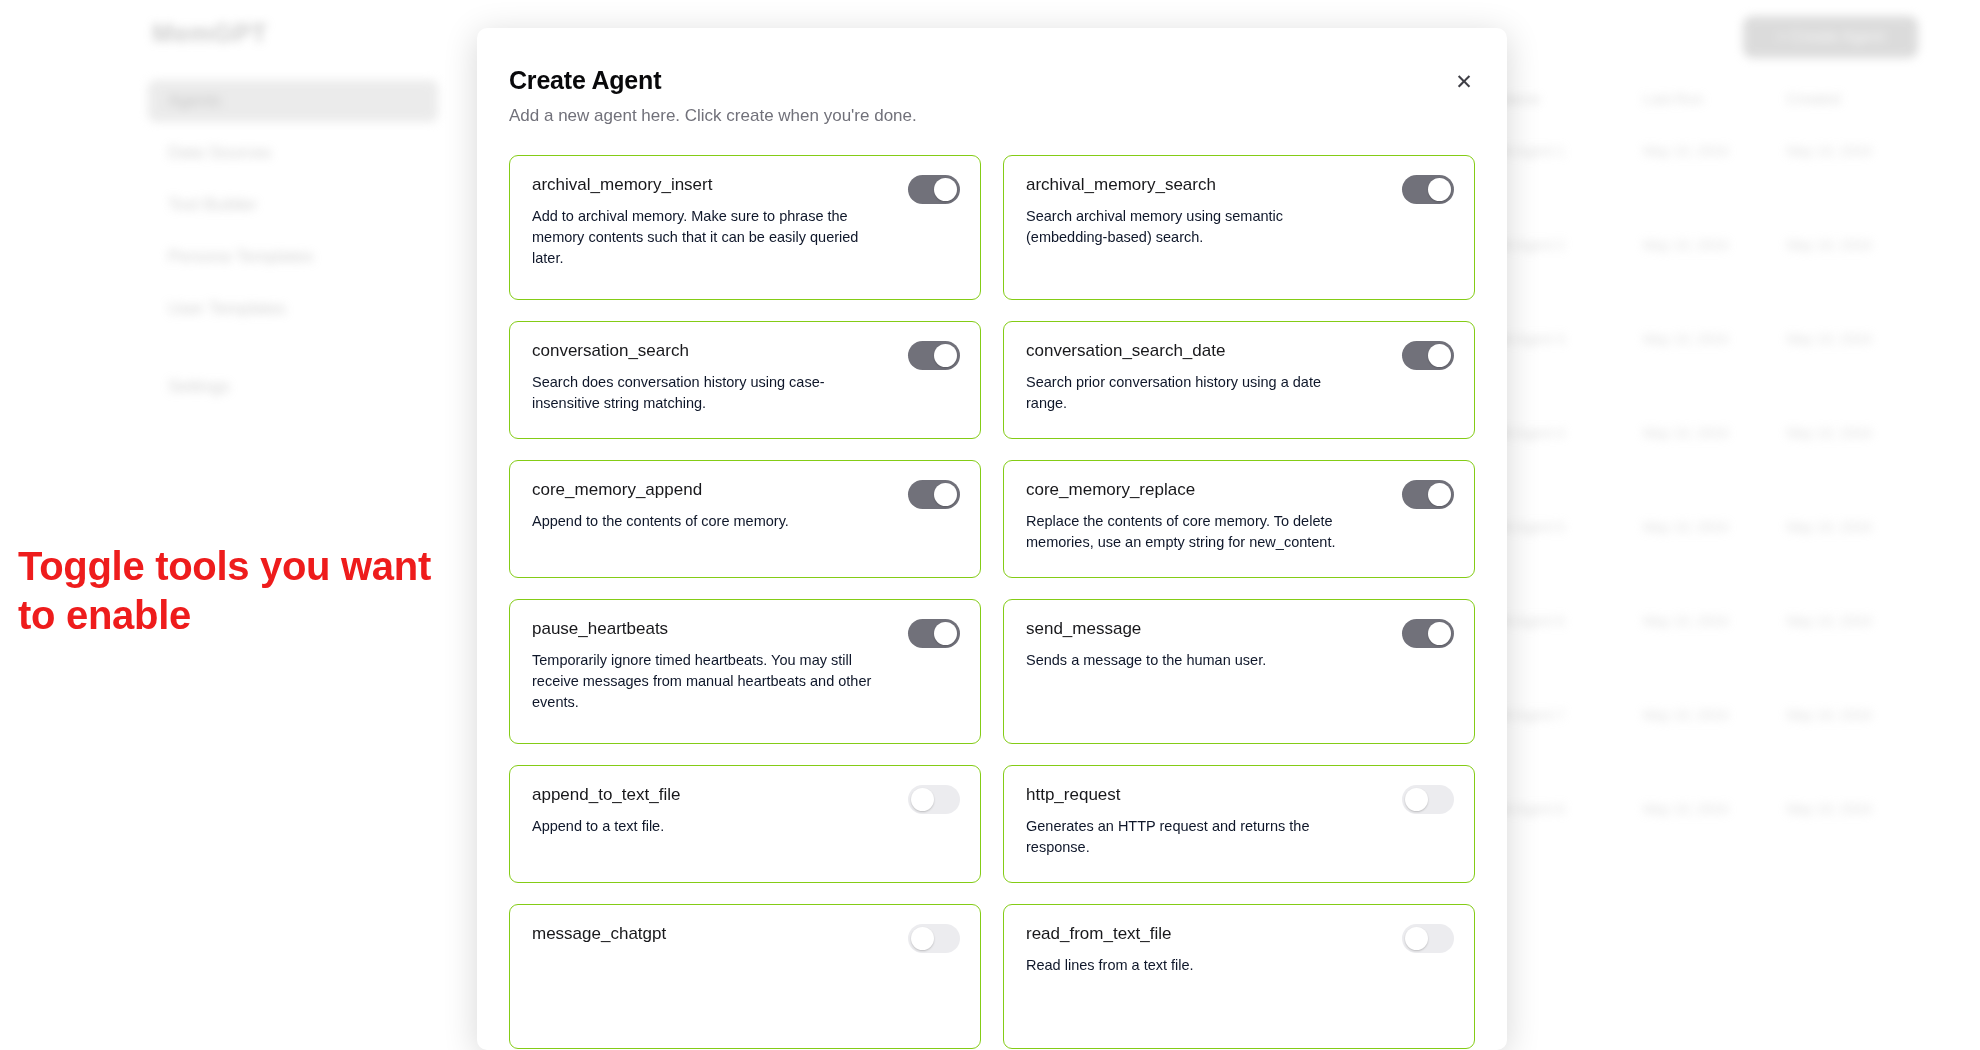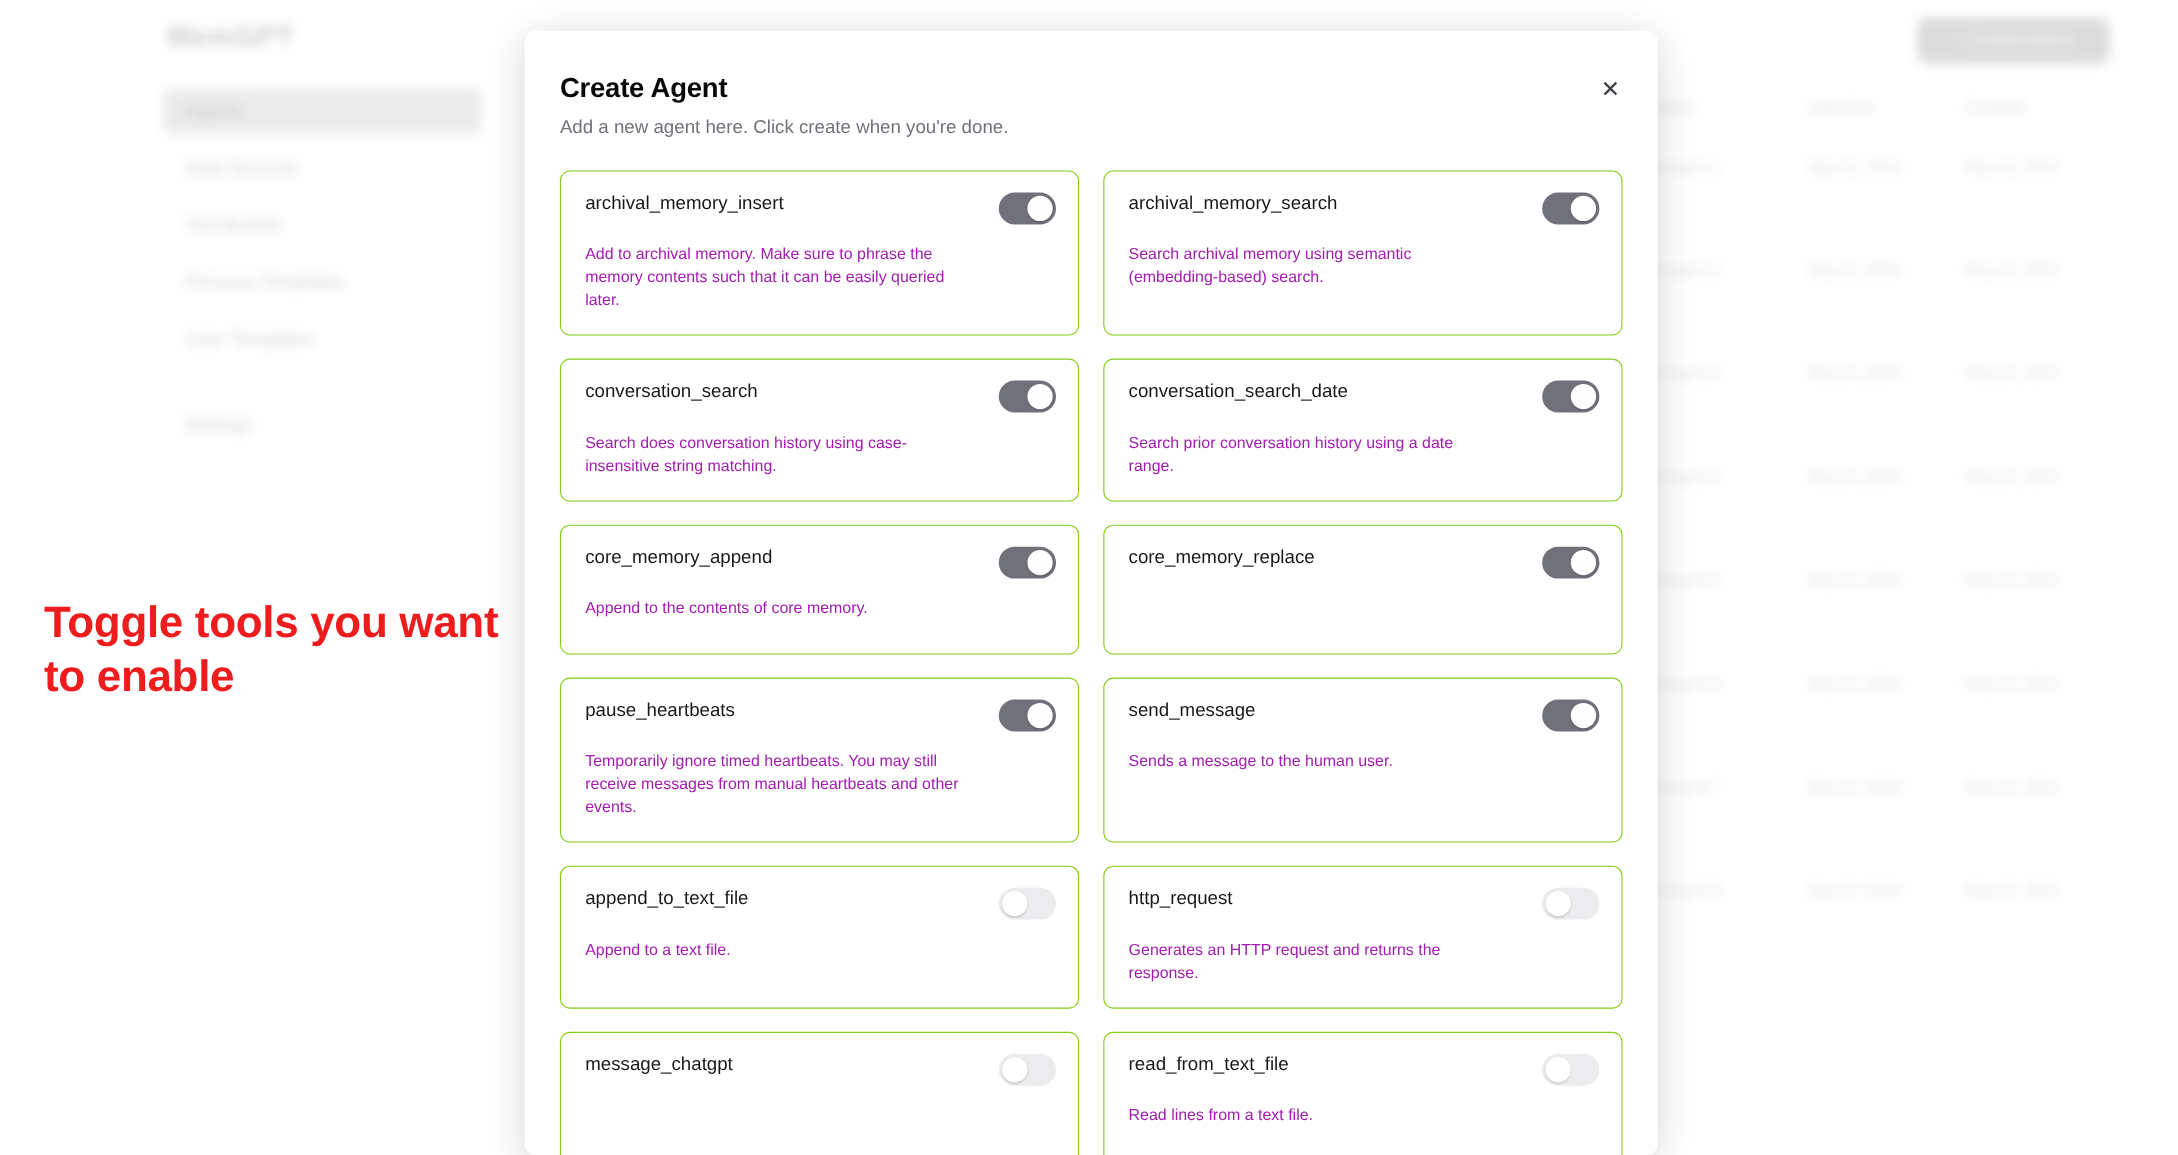--- a/index.html
+++ b/index.html
@@ -85,21 +85,21 @@
     display: flex;
     font-size: 14px;
     color: #bcbcbc;
     height: 94px;
   }
   .bg-td { flex: 1; line-height: 1.55; }
 
   
   .annotation {
     position: absolute;
-    left: 40px; top: 542px;
+    left: 18px; top: 542px;
     width: 430px;
     font-size: 40px;
     font-weight: 700;
     line-height: 1.22;
     color: #ee1c1c;
     letter-spacing: -0.3px;
   }
 
   
   .modal {
@@ -157,23 +157,23 @@
   }
   .tool-card.tall-3 { min-height: 145px; }
   .tool-card.tall-2 { min-height: 118px; }
   .tool-name {
     font-size: 17px;
     color: #18181b;
     line-height: 1.2;
     padding-right: 86px;
   }
   .tool-desc {
-    margin-top: 26px;
+    margin-top: 11px;
     font-size: 14.5px;
-    color: #a21caf;
+    color: #0f172a;
     line-height: 1.45;
     padding-right: 86px;
   }
   .toggle {
     position: absolute;
     top: 19px; right: 20px;
     width: 52px; height: 29px;
     border-radius: 15px;
     background: #71717a;
     border: none;
@@ -319,20 +319,21 @@
       <div class="tool-card tall-2">
         <div class="tool-name">core_memory_append</div>
         <div class="tool-desc">Append to the contents of core memory.</div>
         <button class="toggle">
             <span class="knob"></span>
           </button>
       </div>
 
       <div class="tool-card tall-2">
         <div class="tool-name">core_memory_replace</div>
+        <div class="tool-desc">Replace the contents of core memory. To delete memories, use an empty string for new_content.</div>
         <button class="toggle">
             <span class="knob"></span>
           </button>
       </div>
 
       <div class="tool-card tall-3">
         <div class="tool-name">pause_heartbeats</div>
         <div class="tool-desc">Temporarily ignore timed heartbeats. You may still receive messages from manual heartbeats and other events.</div>
         <button class="toggle">
             <span class="knob"></span>

